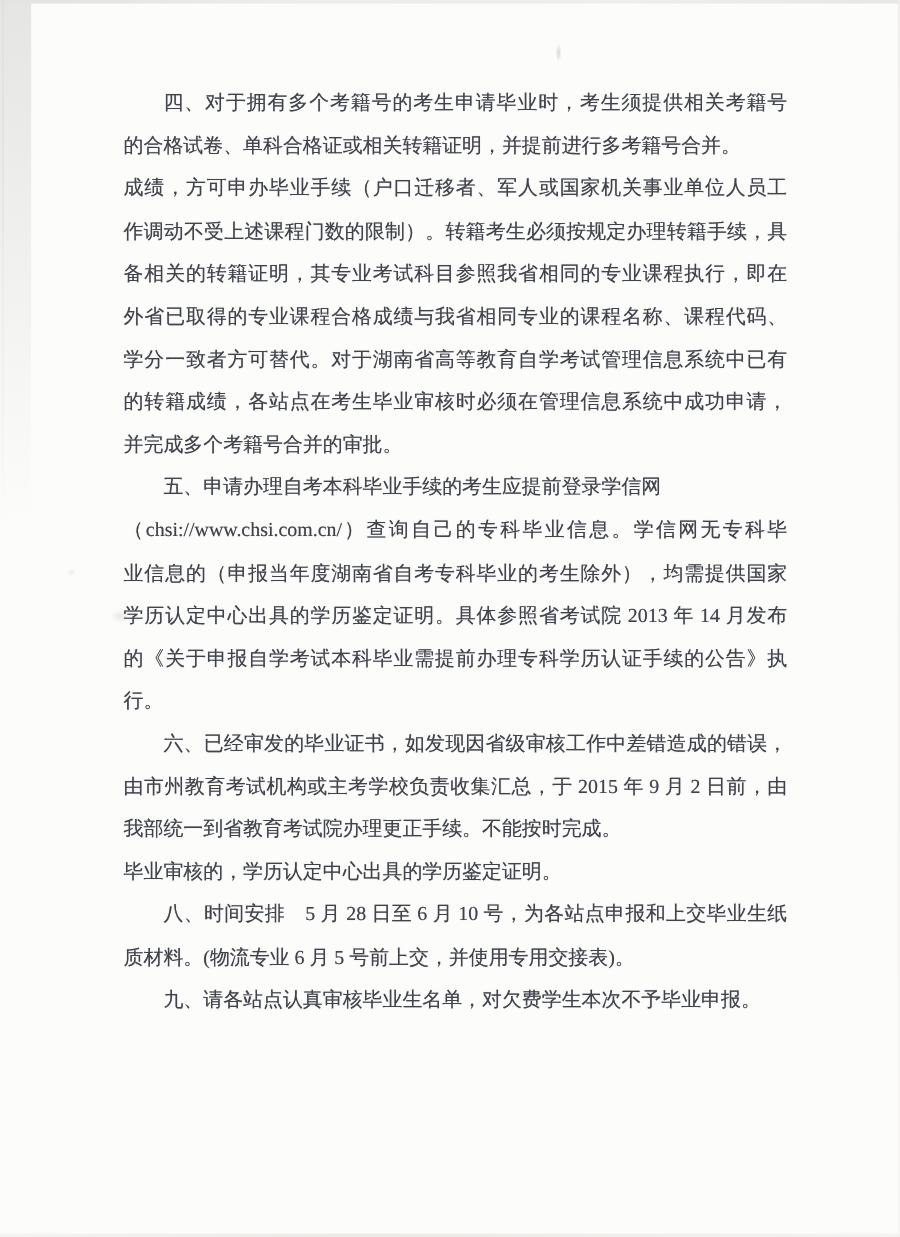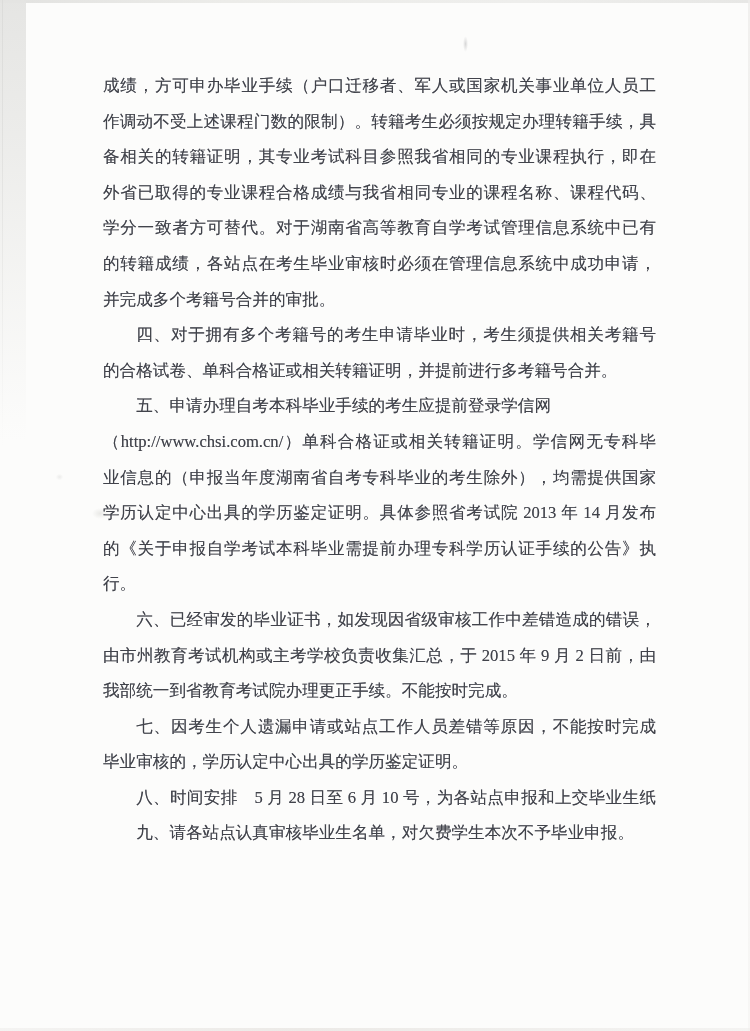--- a/index.html
+++ b/index.html
@@ -86,49 +86,49 @@
   <div class="left-edge-strip"></div>
   <div class="left-edge-line"></div>
   <div class="right-edge-line"></div>
   <div class="bottom-edge-line"></div>
   <div class="speck-a"></div>
   <div class="speck-b"></div>
   <div class="speck-c"></div>
 
   <div class="doc-body" id="doc-body">
       <div class="para">
+        <div class="line fill indent">四、对于拥有多个考籍号的考生申请毕业时，考生须提供相关考籍号</div>
+        <div class="line">的合格试卷、单科合格证或相关转籍证明，并提前进行多考籍号合并。</div>
+      </div>
+      <div class="para">
         <div class="line fill">成绩，方可申办毕业手续（户口迁移者、军人或国家机关事业单位人员工</div>
         <div class="line fill">作调动不受上述课程门数的限制）。转籍考生必须按规定办理转籍手续，具</div>
         <div class="line fill">备相关的转籍证明，其专业考试科目参照我省相同的专业课程执行，即在</div>
         <div class="line fill">外省已取得的专业课程合格成绩与我省相同专业的课程名称、课程代码、</div>
         <div class="line fill">学分一致者方可替代。对于湖南省高等教育自学考试管理信息系统中已有</div>
         <div class="line fill">的转籍成绩，各站点在考生毕业审核时必须在管理信息系统中成功申请，</div>
         <div class="line">并完成多个考籍号合并的审批。</div>
       </div>
       <div class="para">
-        <div class="line fill indent">四、对于拥有多个考籍号的考生申请毕业时，考生须提供相关考籍号</div>
-        <div class="line">的合格试卷、单科合格证或相关转籍证明，并提前进行多考籍号合并。</div>
-      </div>
-      <div class="para">
         <div class="line indent">五、申请办理自考本科毕业手续的考生应提前登录学信网</div>
-        <div class="line fill">（http://www.chsi.com.cn/）单科合格证或相关转籍证明。学信网无专科毕</div>
+        <div class="line fill">（chsi://www.chsi.com.cn/）查询自己的专科毕业信息。学信网无专科毕</div>
         <div class="line fill">业信息的（申报当年度湖南省自考专科毕业的考生除外），均需提供国家</div>
         <div class="line fill">学历认定中心出具的学历鉴定证明。具体参照省考试院 2013 年 14 月发布</div>
         <div class="line fill">的《关于申报自学考试本科毕业需提前办理专科学历认证手续的公告》执</div>
         <div class="line">行。</div>
       </div>
       <div class="para">
         <div class="line fill indent">六、已经审发的毕业证书，如发现因省级审核工作中差错造成的错误，</div>
         <div class="line fill">由市州教育考试机构或主考学校负责收集汇总，于 2015 年 9 月 2 日前，由</div>
         <div class="line">我部统一到省教育考试院办理更正手续。不能按时完成。</div>
       </div>
       <div class="para">
-        <div class="line fill indent">七、因考生个人遗漏申请或站点工作人员差错等原因，不能按时完成</div>
         <div class="line">毕业审核的，学历认定中心出具的学历鉴定证明。</div>
       </div>
       <div class="para">
         <div class="line fill indent">八、时间安排　5 月 28 日至 6 月 10 号，为各站点申报和上交毕业生纸</div>
+        <div class="line">质材料。(物流专业 6 月 5 号前上交，并使用专用交接表)。</div>
       </div>
       <div class="para">
         <div class="line indent">九、请各站点认真审核毕业生名单，对欠费学生本次不予毕业申报。</div>
       </div>
     </div>
 </div>
 
 </body></html>

